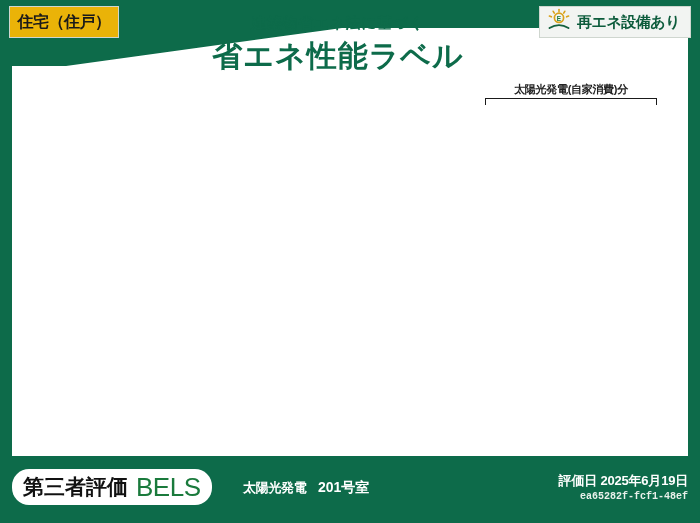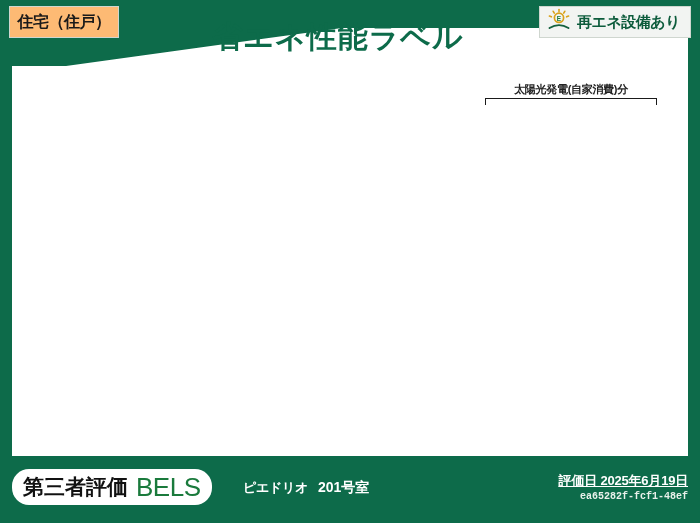--- a/index.html
+++ b/index.html
@@ -23,21 +23,21 @@
   .header-band {
     position: absolute;
     left: 0; top: 0;
     width: 700px; height: 62px;
   }
 
   .chip-housing {
     position: absolute;
     left: 9px; top: 6px;
     width: 110px; height: 32px;
-    background: #fdba74;
+    background: #eab308;
     border: 1px solid #cfd6cf;
     display: flex; align-items: center; justify-content: center;
     font-size: 16px; font-weight: bold; color: #1a1a1a;
     letter-spacing: -0.5px;
     z-index: 6;
   }
 
   .chip-solar {
     position: absolute;
     right: 9px; top: 6px;
@@ -275,21 +275,20 @@
     position: absolute;
     left: 318px; top: 18px;
     font-size: 14px; font-weight: bold; color: #ffffff;
   }
   .eval-date {
     position: absolute;
     right: 12px; top: 11px;
     font-size: 13px; font-weight: bold; color: #ffffff;
     text-align: right;
     letter-spacing: -0.2px;
-    text-decoration: underline;
   }
   .eval-id {
     position: absolute;
     right: 12px; top: 30px;
     font-size: 10px; font-weight: bold; color: #e9f0ea;
     text-align: left;
     font-family: Liberation Mono, monospace;
   }
 </style>
 </head>
@@ -317,20 +316,21 @@
         </g>
         <circle cx="13" cy="9.8" r="4.6" fill="none" stroke="#d9a21a" stroke-width="1.7"></circle>
         <text x="13" y="12.6" font-size="6.4" font-weight="bold" fill="#1a7a3c" text-anchor="middle" font-family="Liberation Sans, sans-serif">E</text>
         <path d="M3.5 20 Q13 14.2 22.5 20" fill="none" stroke="#14613f" stroke-width="1.9" stroke-linecap="round"></path>
       </svg>
     </span>
     <span class="chip-solar-text">再エネ設備あり</span>
   </div>
 
   <div class="title-block">
+    <div class="title-small">建築物省エネ法に基づく</div>
     <div class="title-big">省エネ性能ラベル</div>
   </div>
 
   <div class="metrics">
 
     <div class="metric-row row-energy">
       <div class="metric-label">
         <span>エネルギー</span>
         <span>消費性能</span>
       </div>
@@ -540,19 +540,19 @@
       </div>
 
     </div>
   </div>
 
   <div class="footer">
     <div class="bels-plate">
       <span class="bels-jp">第三者評価</span>
       <span class="bels-en">BELS</span>
     </div>
-    <div class="prop-name">ピエドリオ</div>
+    <div class="prop-name">太陽光発電</div>
     <div class="prop-room">201号室</div>
     <div class="eval-date">評価日 2025年6月19日</div>
     <div class="eval-id">ea65282f-fcf1-48ef</div>
   </div>
 
 </div>
 
 </body></html>

